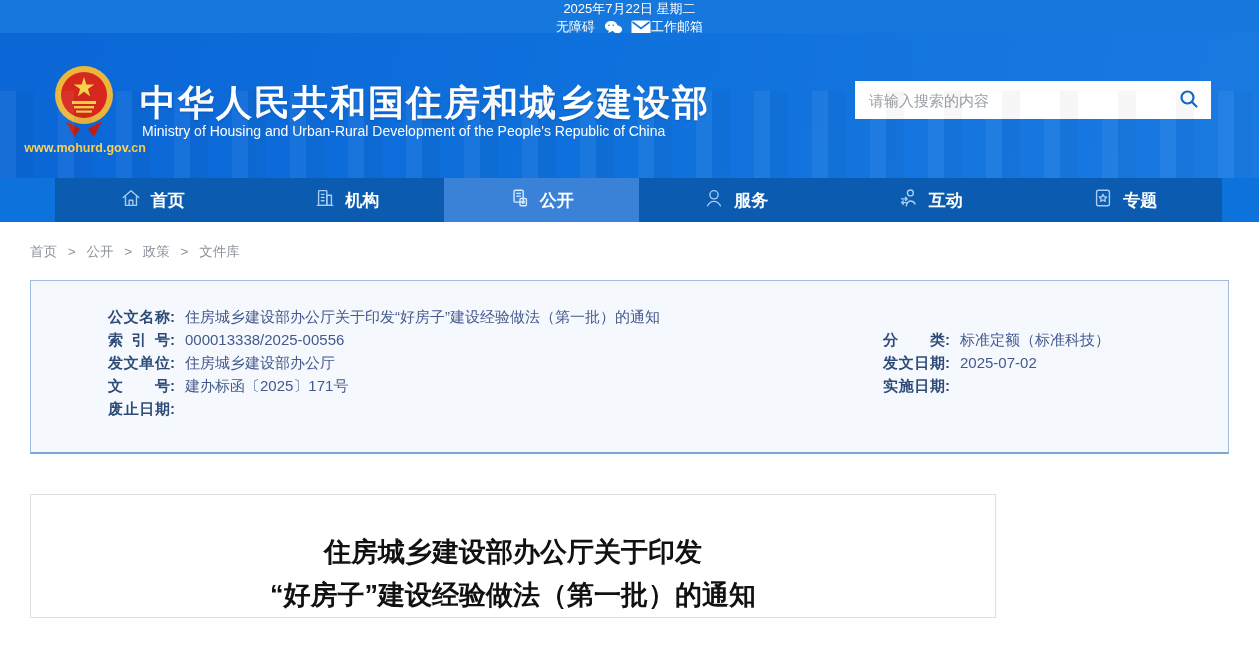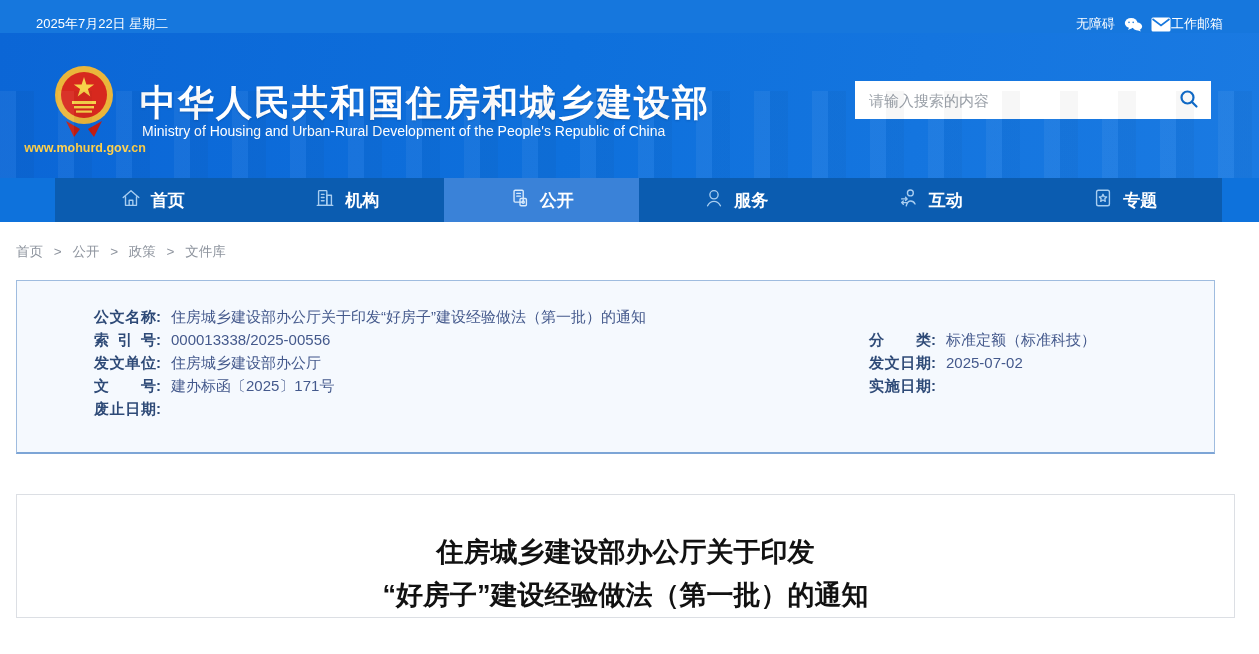--- a/index.html
+++ b/index.html
@@ -1,21 +1,21 @@
 <!DOCTYPE html>
 <html><head>
 <meta charset="utf-8">
 <style>
   * { margin:0; padding:0; box-sizing:border-box; }
   html,body { width:1259px; height:654px; overflow:hidden; background:#fff;
     font-family:"Liberation Sans","DejaVu Sans",sans-serif; }
 
   
-  .topbar { height:33px; background:#1677dd; display:flex; align-items:flex-end;
-    justify-content:space-between; padding:0 36px; color:#fff; font-size:13px; }
+  .topbar { height:33px; background:#1677dd; display:flex; align-items:center;
+    justify-content:space-between; padding:0 36px; color:#fff; font-size:13px;flex-direction:column; }
   .topbar-right { display:flex; align-items:center; gap:8px; }
   .topbar a { color:#fff; text-decoration:none; cursor:pointer; }
   .tb-icon { display:inline-flex; align-items:center; }
 
   
   .banner { position:relative; height:145px;
     background:linear-gradient(100deg,#0b66d6 0%, #0e70dc 45%, #1a7ae2 100%); }
   .banner::after { content:""; position:absolute; inset:40% 0 0 0;
     background:repeating-linear-gradient(90deg, rgba(255,255,255,0.05) 0 16px,
       rgba(0,0,0,0.03) 16px 34px, transparent 34px 58px); pointer-events:none; }
@@ -38,35 +38,35 @@
   .nav { margin-left:55px; width:1167px; height:44px; background:#0b5cb0;
     display:flex; }
   .nav-item { flex:1; display:flex; align-items:center; justify-content:center;
     gap:9px; color:#fff; font-size:17px; font-weight:bold; cursor:pointer; }
   .nav-item.active { background:#3a82d8; }
   .nav-item svg { width:22px; height:22px; stroke:#a8cdf0; stroke-width:1.5;
     fill:none; stroke-linecap:round; stroke-linejoin:round; }
   .nav-item.active svg { stroke:#d9ebfc; }
 
   
-  .main { padding:0 37px 0 16px; }
+  .main { padding:0 37px 0 30px; }
   .breadcrumb { margin:21px 0 19px 0; font-size:13.5px; color:#8e949e; }
   .breadcrumb .bc-item { color:#8e949e; text-decoration:none; cursor:pointer; }
   .breadcrumb .bc-sep { margin:0 7px; }
 
   .info-box { width:1199px; background:#f5f9fe; border:1px solid #9fbcdf;
     border-bottom:2px solid #7da5d6; padding:26px 0 34px 77px; }
   .info-grid { display:grid; grid-template-columns:775px 1fr; row-gap:4px; }
   .info-row-full { grid-column:1 / 3; }
   .field { font-size:15px; line-height:19px; color:#44598c; }
   .field .lbl { font-weight:bold; color:#2e4a77; display:inline-block; width:62px;
     text-align:justify; text-align-last:justify; }
   .field .colon { font-weight:bold; color:#2e4a77; margin-right:10px; }
 
-  .content-box { margin-top:40px; width:1219px; min-height:122px; background:#fff;
+  .content-box { margin-top:40px; width:966px; min-height:122px; background:#fff;
     border:1px solid #dcdfe4; padding-top:36px; }
   .article-title { text-align:center; color:#111; font-size:27px; font-weight:bold;
     line-height:43px; }
 </style>
 </head>
 <body>
 
 <div class="topbar">
   <span>2025年7月22日 星期二</span>
   <span class="topbar-right">

